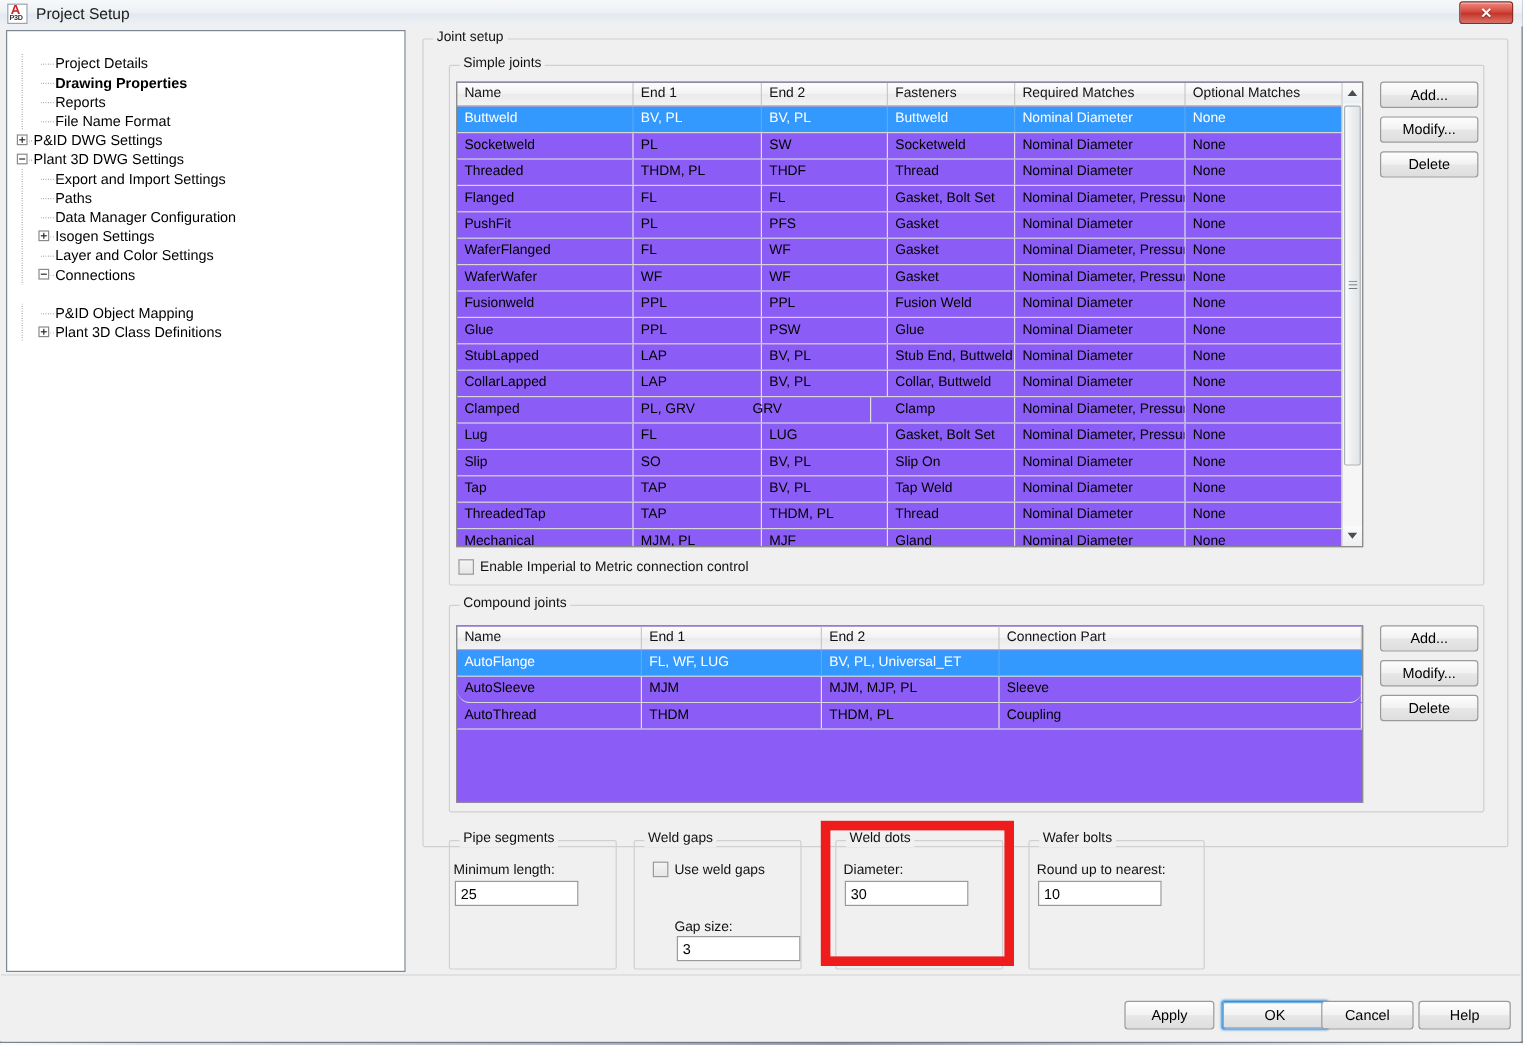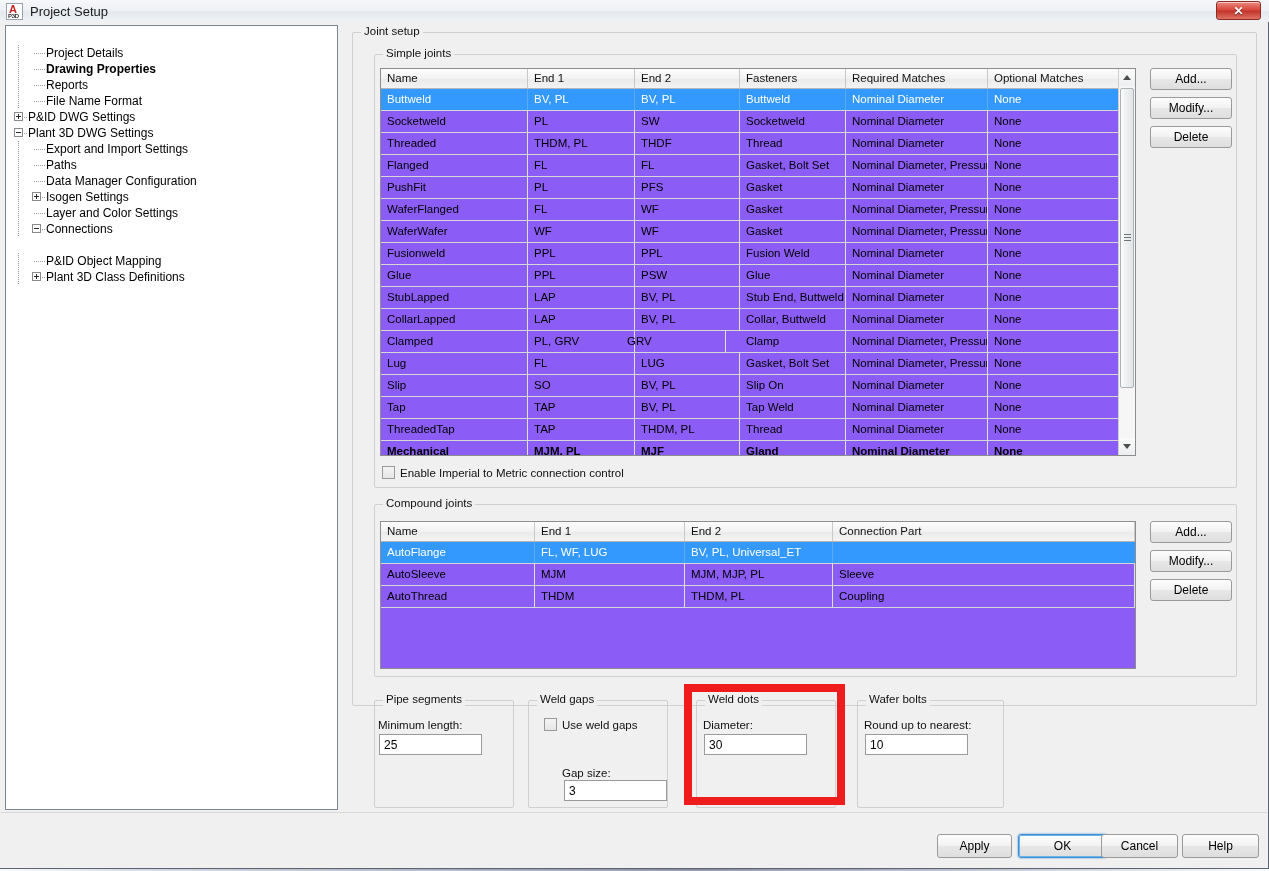--- a/index.html
+++ b/index.html
@@ -485,21 +485,21 @@
             <div class="cell" style="left: 607px; width: 131px; height: 21px; line-height: 21px;">None</div>
           </div>
           <div class="row" style="height: 22px;">
             <div class="cell" style="left: 0px; width: 147px; height: 21px; line-height: 21px;">ThreadedTap</div>
             <div class="cell" style="left: 147px; width: 107px; height: 21px; line-height: 21px;">TAP</div>
             <div class="cell" style="left: 254px; width: 105px; height: 21px; line-height: 21px;">THDM, PL</div>
             <div class="cell" style="left: 359px; width: 106px; height: 21px; line-height: 21px;">Thread</div>
             <div class="cell" style="left: 465px; width: 142px; height: 21px; line-height: 21px;">Nominal Diameter</div>
             <div class="cell" style="left: 607px; width: 131px; height: 21px; line-height: 21px;">None</div>
           </div>
-          <div class="row" style="height: 22px; font-weight: bold;">
+          <div class="row" style="height: 22px;">
             <div class="cell" style="left: 0px; width: 147px; height: 21px; line-height: 21px;">Mechanical</div>
             <div class="cell" style="left: 147px; width: 107px; height: 21px; line-height: 21px;">MJM, PL</div>
             <div class="cell" style="left: 254px; width: 105px; height: 21px; line-height: 21px;">MJF</div>
             <div class="cell" style="left: 359px; width: 106px; height: 21px; line-height: 21px;">Gland</div>
             <div class="cell" style="left: 465px; width: 142px; height: 21px; line-height: 21px;">Nominal Diameter</div>
             <div class="cell" style="left: 607px; width: 131px; height: 21px; line-height: 21px;">None</div>
           </div>
         </div>
       <div class="vscroll">
         <div class="arrow up">
@@ -536,21 +536,21 @@
           <div class="hc" style="left: 154px; width: 150px;">End 1</div>
           <div class="hc" style="left: 304px; width: 148px;">End 2</div>
           <div class="hc" style="left: 452px; width: 302px;">Connection Part</div>
         </div>
       <div class="body">
           <div class="row sel" style="height: 22px;">
             <div class="cell" style="left: 0px; width: 154px; height: 21px; line-height: 21px;">AutoFlange</div>
             <div class="cell" style="left: 154px; width: 150px; height: 21px; line-height: 21px;">FL, WF, LUG</div>
             <div class="cell" style="left: 304px; width: 148px; height: 21px; line-height: 21px;">BV, PL, Universal_ET</div>
           </div>
-          <div class="row" style="height: 22px;">
+          <div class="row" style="height: 22px; border-radius: 11px;">
             <div class="cell" style="left: 0px; width: 154px; height: 21px; line-height: 21px;">AutoSleeve</div>
             <div class="cell" style="left: 154px; width: 150px; height: 21px; line-height: 21px;">MJM</div>
             <div class="cell" style="left: 304px; width: 148px; height: 21px; line-height: 21px;">MJM, MJP, PL</div>
             <div class="cell" style="left: 452px; width: 302px; height: 21px; line-height: 21px;">Sleeve</div>
           </div>
           <div class="row" style="height: 22px; padding-left: 25px;">
             <div class="cell" style="left: 0px; width: 154px; height: 21px; line-height: 21px;">AutoThread</div>
             <div class="cell" style="left: 154px; width: 150px; height: 21px; line-height: 21px;">THDM</div>
             <div class="cell" style="left: 304px; width: 148px; height: 21px; line-height: 21px;">THDM, PL</div>
             <div class="cell" style="left: 452px; width: 302px; height: 21px; line-height: 21px;">Coupling</div>

